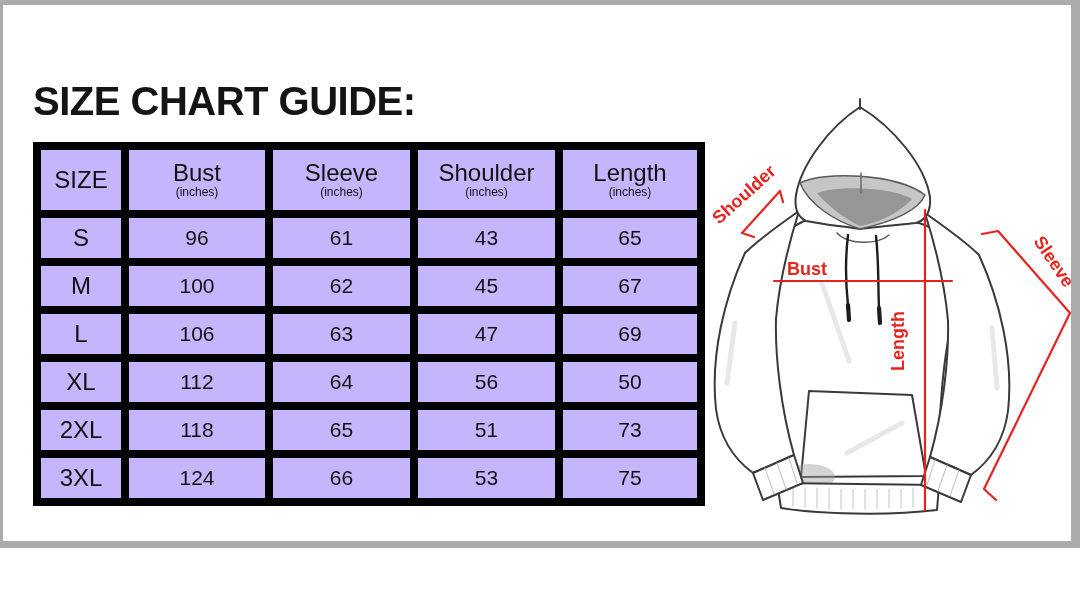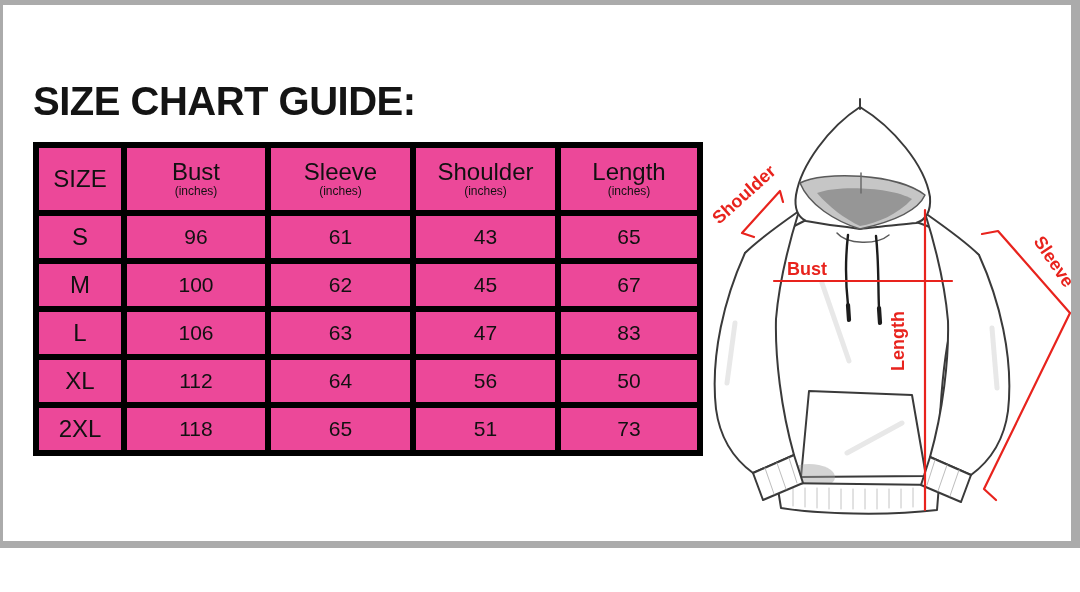--- a/index.html
+++ b/index.html
@@ -27,24 +27,24 @@
     color:#141414;
     white-space:nowrap;
   }
   table.size-chart {
     position:absolute; left:33px; top:142px;
     width:664px;
     border-collapse:collapse;
     table-layout:fixed;
   }
   table.size-chart th, table.size-chart td {
-    border:6px solid #000000;
+    border:8px solid #000000;
     text-align:center; vertical-align:middle;
     font-weight:400;
-    background:#ec4899;
+    background:#c4b5fd;
   }
   table.size-chart thead tr { height:68px; }
   table.size-chart tbody tr { height:48px; }
   th .main { display:block; font-size:24px; line-height:1.08; color:#111; }
   th .sub  { display:block; font-size:12px; line-height:1.1; color:#111; }
   th.size-head { font-size:24px; color:#111; }
   td.size-cell { font-size:24px; color:#111; }
   td.val-cell  { font-size:21px; color:#111; }
   .hoodie-wrap {
     position:absolute; left:697px; top:93px;
@@ -109,35 +109,42 @@
         <td class="val-cell">100</td>
         <td class="val-cell">62</td>
         <td class="val-cell">45</td>
         <td class="val-cell">67</td>
       </tr>
       <tr>
         <td class="size-cell">L</td>
         <td class="val-cell">106</td>
         <td class="val-cell">63</td>
         <td class="val-cell">47</td>
-        <td class="val-cell">83</td>
+        <td class="val-cell">69</td>
       </tr>
       <tr>
         <td class="size-cell">XL</td>
         <td class="val-cell">112</td>
         <td class="val-cell">64</td>
         <td class="val-cell">56</td>
         <td class="val-cell">50</td>
       </tr>
       <tr>
         <td class="size-cell">2XL</td>
         <td class="val-cell">118</td>
         <td class="val-cell">65</td>
         <td class="val-cell">51</td>
         <td class="val-cell">73</td>
+      </tr>
+      <tr>
+        <td class="size-cell">3XL</td>
+        <td class="val-cell">124</td>
+        <td class="val-cell">66</td>
+        <td class="val-cell">53</td>
+        <td class="val-cell">75</td>
       </tr>
     </tbody>
   </table>
 
   <div class="hoodie-wrap">
     <svg viewBox="0 0 380 462" xmlns="http://www.w3.org/2000/svg">
 
       <g stroke="#3a3a3a" stroke-width="2" fill="#ffffff" stroke-linejoin="round" stroke-linecap="round">
 
         <path d="M109,127 C88,138 66,149 48,160 C62,204 72,272 74,344 L76,394 L240,396 L242,344

